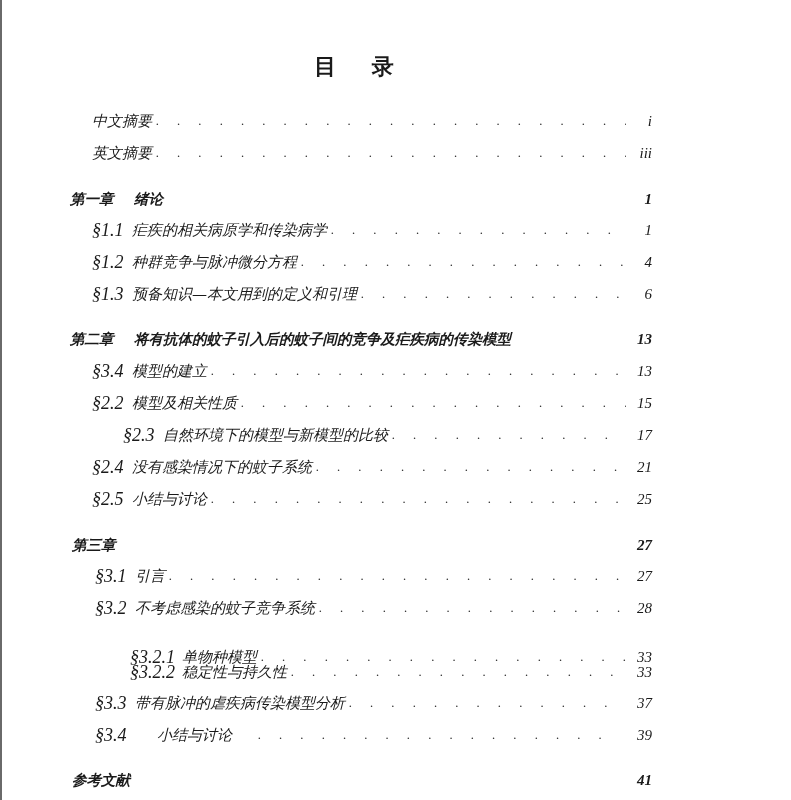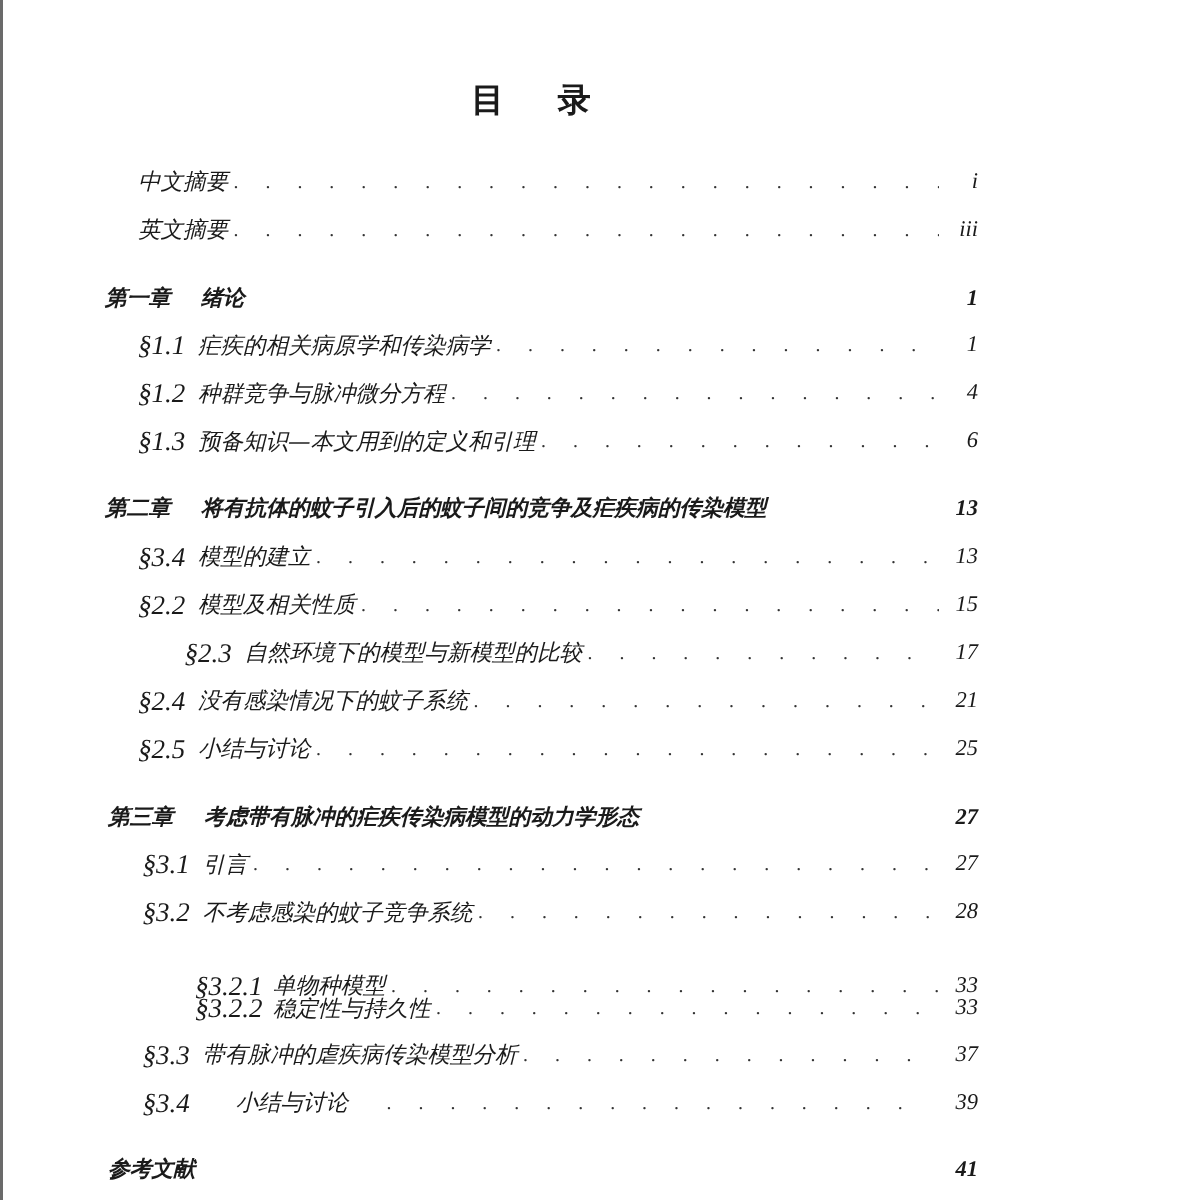--- a/index.html
+++ b/index.html
@@ -109,21 +109,20 @@
   </div>
   <div class="row" style="top:488px; left:92px;">
     <span class="num">§2.5</span>
     <span class="label">小结与讨论</span>
     <span class="leader">. . . . . . . . . . . . . . . . . . . . . . . . . . . . . . . . . . . . . . . . . . . . . . . . . . . . . . . . . . . . . . . . . . . . . . . . . . . . . . . . . . . . . . . .</span>
     <span class="page">25</span>
   </div>
 
   <div class="row chapter" style="top:534px; left:72px;">
     <span class="cnum">第三章</span>
-    <span class="label">考虑带有脉冲的疟疾传染病模型的动力学形态</span>
     <span class="spacer"></span>
     <span class="page">27</span>
   </div>
   <div class="row" style="top:565px; left:95px;">
     <span class="num">§3.1</span>
     <span class="label">引言</span>
     <span class="leader">. . . . . . . . . . . . . . . . . . . . . . . . . . . . . . . . . . . . . . . . . . . . . . . . . . . . . . . . . . . . . . . . . . . . . . . . . . . . . . . . . . . . . . . .</span>
     <span class="page">27</span>
   </div>
   <div class="row" style="top:597px; left:95px;">

